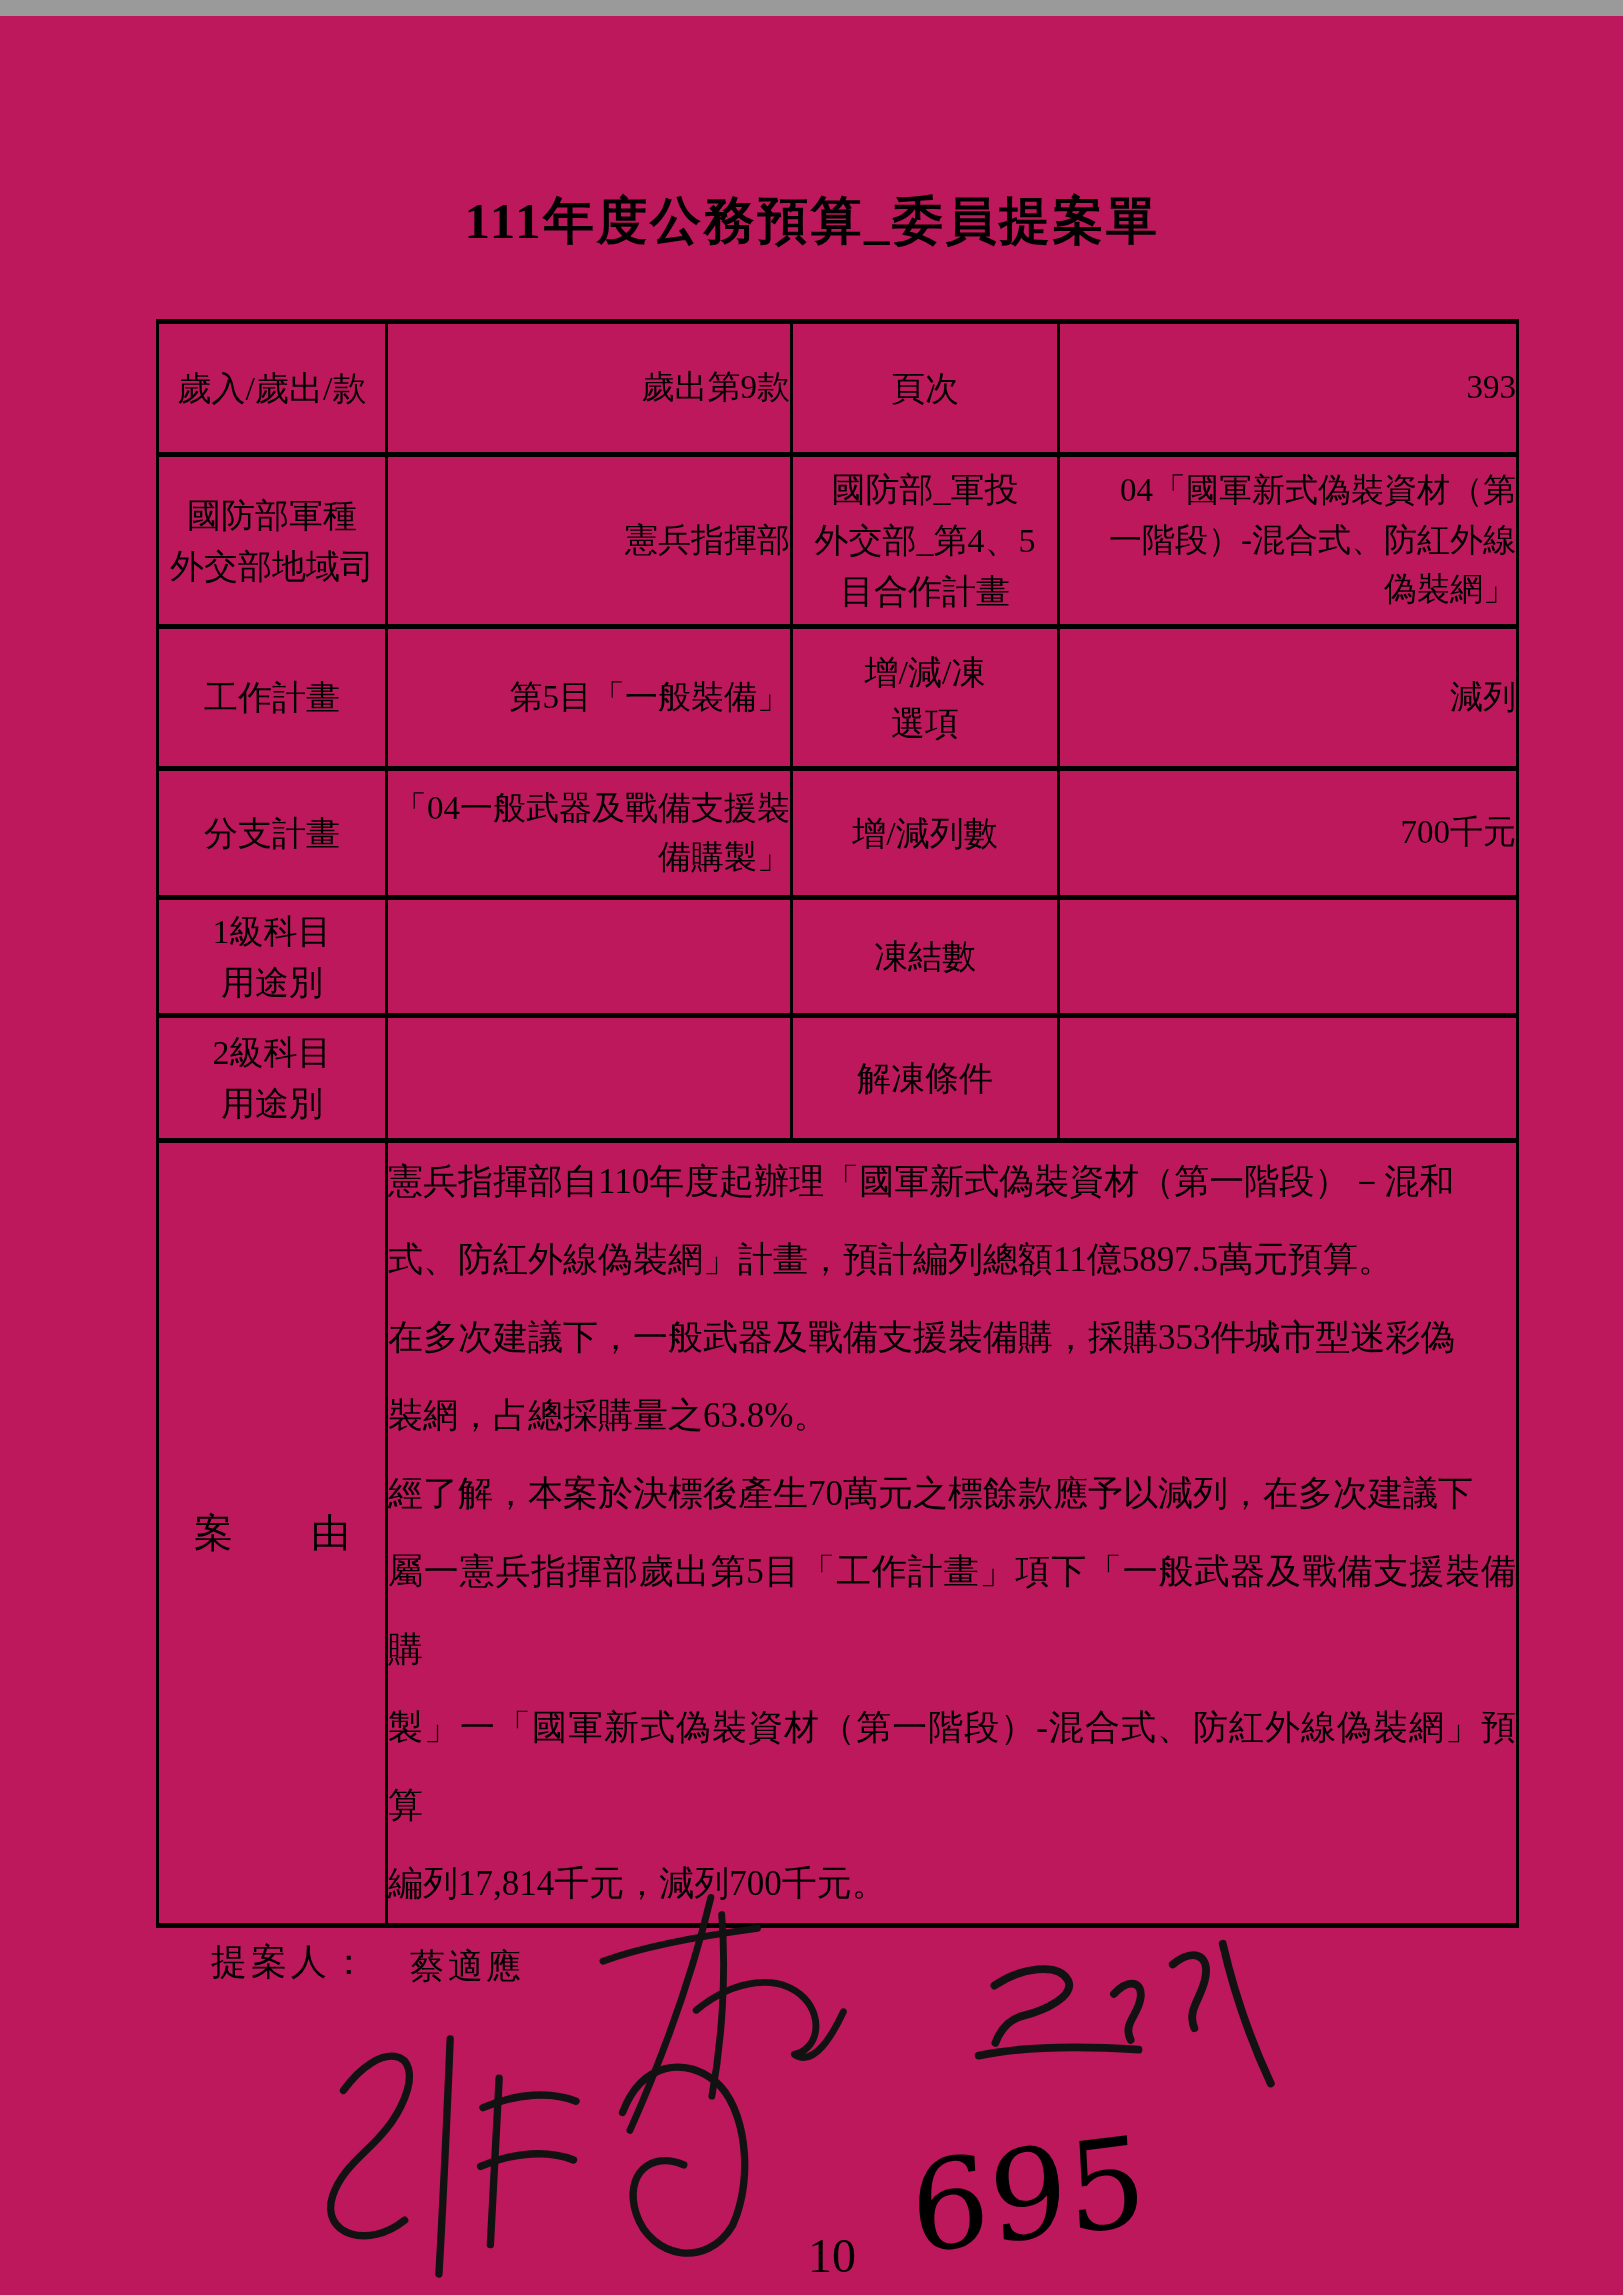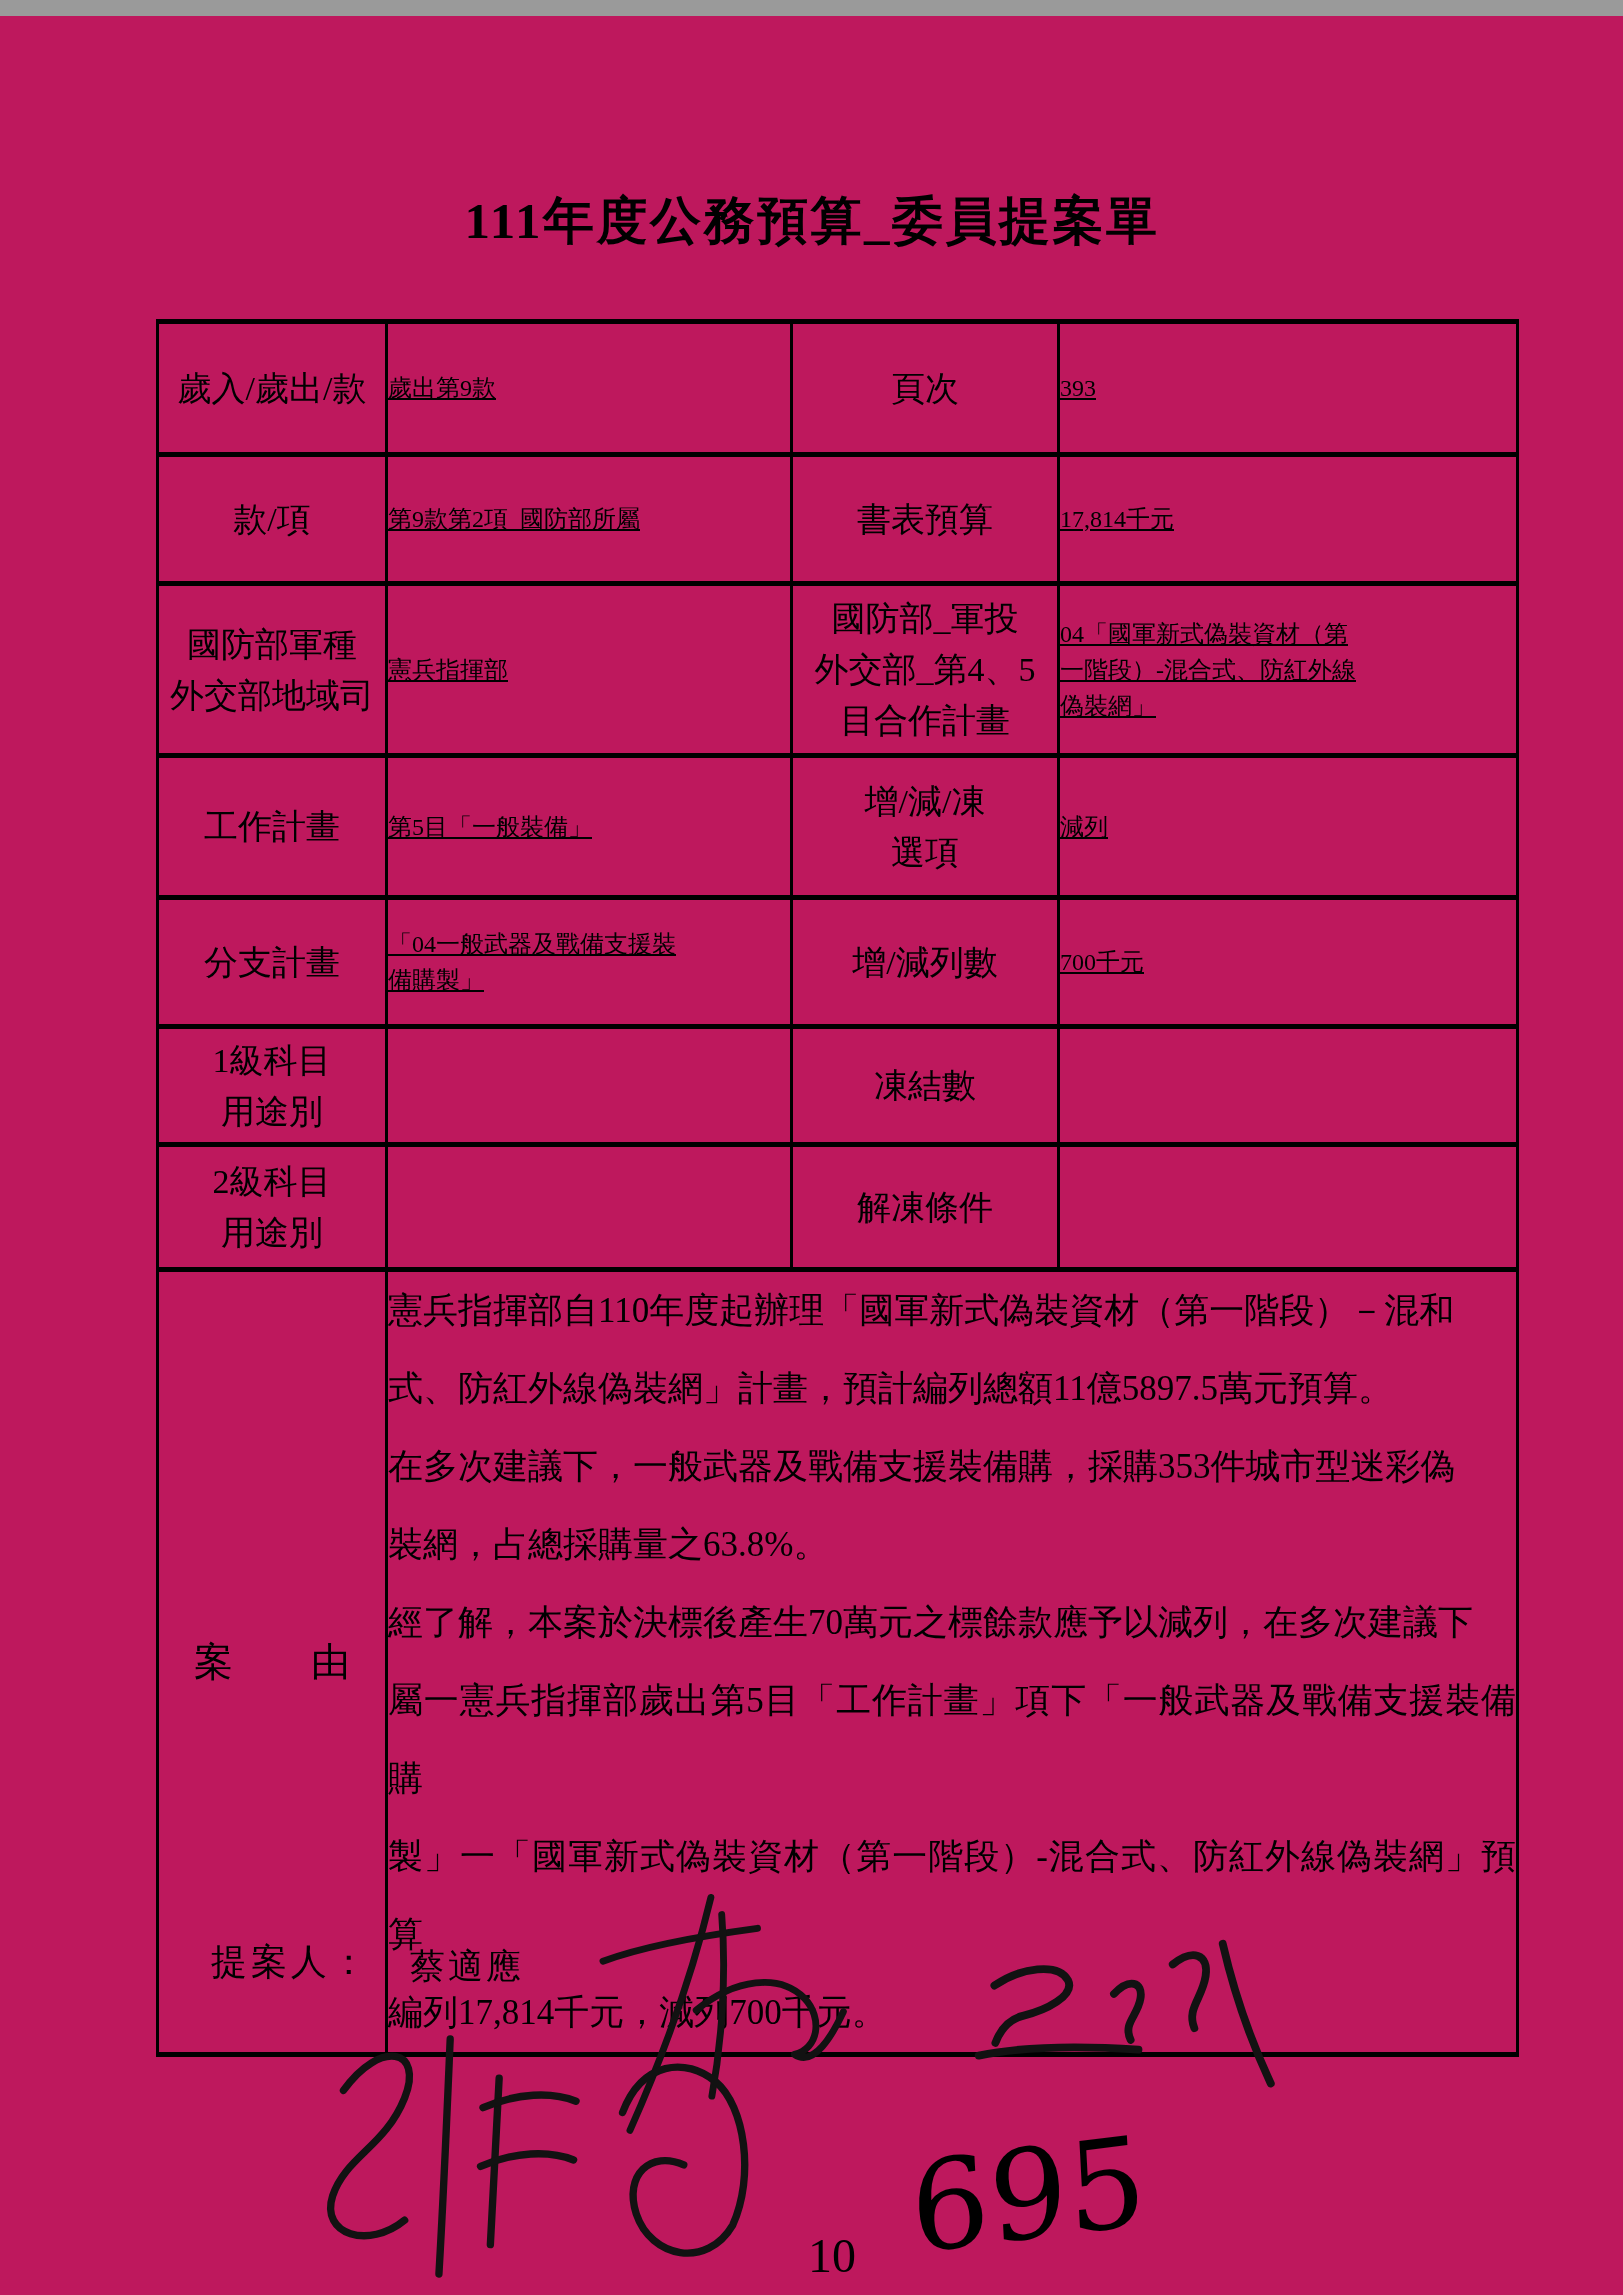--- a/index.html
+++ b/index.html
@@ -26,25 +26,24 @@
     border:3.4px solid #000;
     border-top-width:5.4px; border-bottom-width:5.4px;
     padding:0; overflow:hidden;
   }
   td.lbl {
     text-align:center; vertical-align:middle;
     font-size:34px; line-height:1.5;
     white-space:pre-line;
   }
   td.val {
-    text-align:left; vertical-align:middle;
-    font-size:24px; line-height:1.5;
+    text-align:right; vertical-align:middle;
+    font-size:33px; line-height:1.5;
     padding:3.9px 8.8px;
     white-space:pre-line;
-    text-decoration:underline;
   }
   tr.h1{height:133px} tr.h2{height:129px} tr.h3{height:172px} tr.h4{height:142px}
   tr.h5{height:129px} tr.h6{height:118px} tr.h7{height:125px} tr.h8{height:645px}
   td.case-label {
     text-align:center; vertical-align:middle;
     font-size:39px; white-space:pre;
   }
   td.case-body { vertical-align:top; padding:9.8px 10.8px 0 10.8px; }
   .case-line {
     font-size:35px; line-height:78px;
@@ -74,26 +73,20 @@
         <col style="width:405px">
         <col style="width:267px">
         <col style="width:459px">
     </colgroup>
     <tbody>
       <tr class="h1">
         <td class="lbl">歲入/歲出/款</td>
         <td class="val">歲出第9款</td>
         <td class="lbl">頁次</td>
         <td class="val">393</td>
-      </tr>
-      <tr class="h2">
-        <td class="lbl">款/項</td>
-        <td class="val">第9款第2項_國防部所屬</td>
-        <td class="lbl">書表預算</td>
-        <td class="val">17,814千元</td>
       </tr>
       <tr class="h3">
         <td class="lbl">國防部軍種
 外交部地域司</td>
         <td class="val">憲兵指揮部</td>
         <td class="lbl">國防部_軍投
 外交部_第4、5
 目合作計畫</td>
         <td class="val">04「國軍新式偽裝資材（第
 一階段）-混合式、防紅外線

